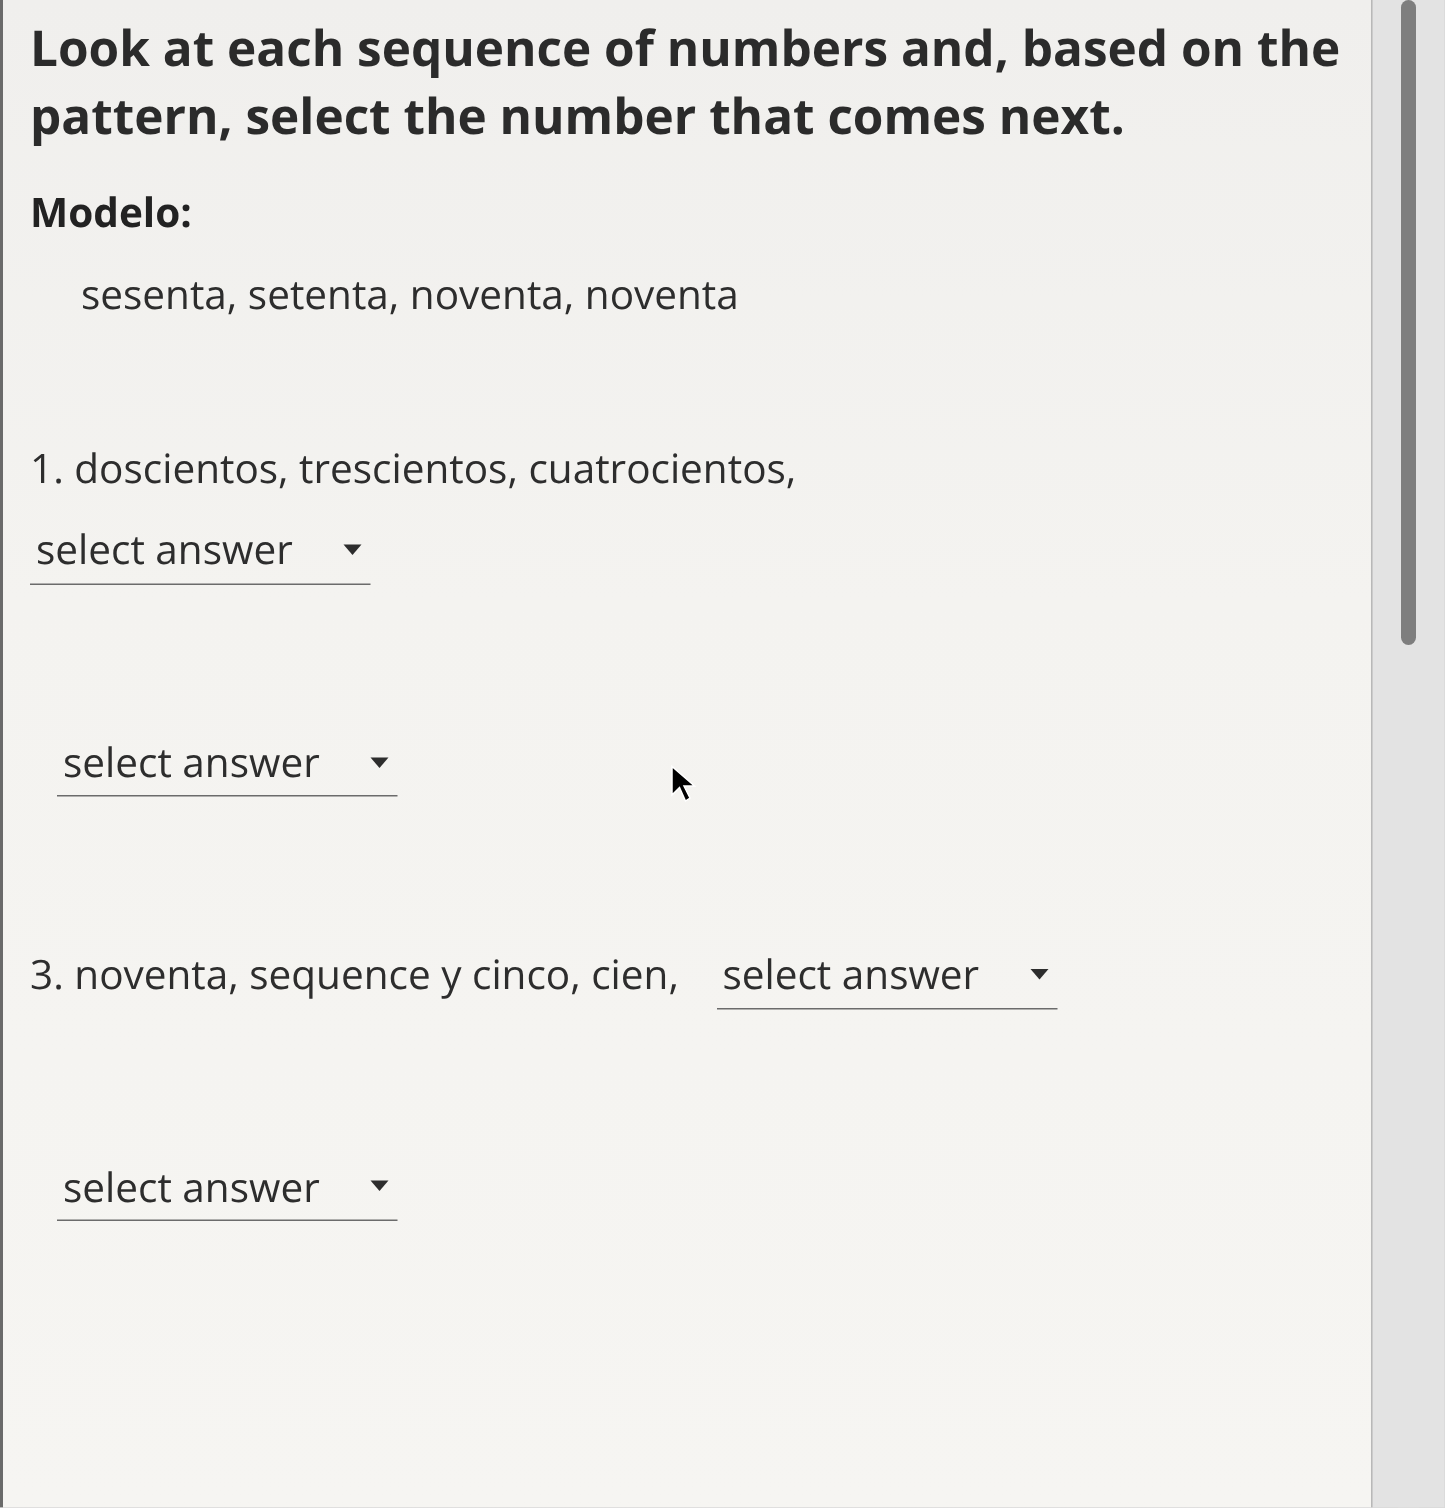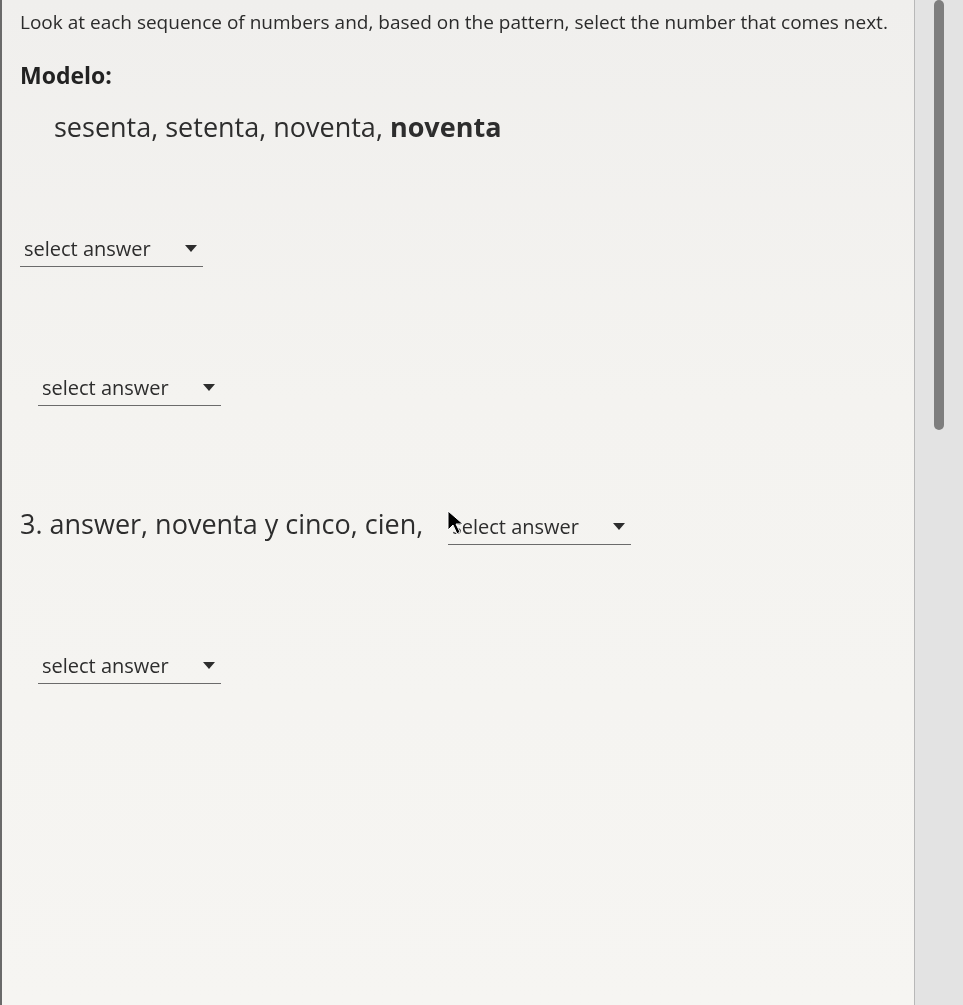--- a/index.html
+++ b/index.html
@@ -45,56 +45,57 @@
   .scroll-thumb {
     position: absolute;
     top: 0;
     left: 2px;
     width: 10px;
     height: 430px;
     background: #7e7e7e;
     border-radius: 5px;
   }
   .instructions {
-    font-size: 19px;
+    font-size: 33px;
     color: #2b2b2b;
     margin-bottom: 24px;
+    font-weight: bold;
   }
   .modelo-label {
     font-weight: 700;
-    font-size: 23px;
+    font-size: 27px;
     margin-bottom: 18px;
     color: #222;
   }
   .modelo-example {
     padding-left: 34px;
     font-size: 27px;
     margin-bottom: 80px;
   }
-  .modelo-example .answer { font-weight: 700; }
+  .modelo-example .answer { font-weight: 400; }
   .question {
     margin-bottom: 100px;
     font-size: 27px;
   }
   .question:last-child { margin-bottom: 30px; }
   .q-line {
     display: inline;
   }
   .q-num { }
   .q-text { }
   .select-answer {
     display: inline-flex;
     align-items: center;
     gap: 24px;
     border-bottom: 1.5px solid #6b6b6b;
     padding: 0 6px 4px 4px;
     margin-left: 18px;
     cursor: pointer;
     color: #2d2d2d;
-    font-size: 20px;
+    font-size: 27px;
     vertical-align: baseline;
   }
   .select-answer.block {
     margin-left: 0;
     margin-top: 10px;
   }
   .caret {
     width: 0; height: 0;
     border-left: 6px solid transparent;
     border-right: 6px solid transparent;
@@ -117,39 +118,43 @@
 
     <p class="instructions">Look at each sequence of numbers and, based on the pattern, select the number that comes next.</p>
 
     <p class="modelo-label">Modelo:</p>
 
     <p class="modelo-example">
       <span>sesenta, setenta, noventa, </span><span class="answer">noventa</span>
     </p>
 
     <div class="question">
+      <span class="q-line">
+        <span class="q-num">1.</span>
+        <span class="q-text">doscientos, trescientos, cuatrocientos,</span>
+      </span>
       <div class="q1-block">
         <span class="select-answer block">
           <span>select answer</span>
           <span class="caret"></span>
         </span>
       </div>
     </div>
 
     <div class="question">
       <span class="select-answer">
         <span>select answer</span>
         <span class="caret"></span>
       </span>
     </div>
 
     <div class="question">
       <span class="q-line">
         <span class="q-num">3.</span>
-        <span class="q-text">answer, noventa y cinco, cien,</span>
+        <span class="q-text">noventa, sequence y cinco, cien,</span>
       </span>
       <span class="select-answer">
         <span>select answer</span>
         <span class="caret"></span>
       </span>
     </div>
 
     <div class="question">
       <span class="select-answer">
         <span>select answer</span>

